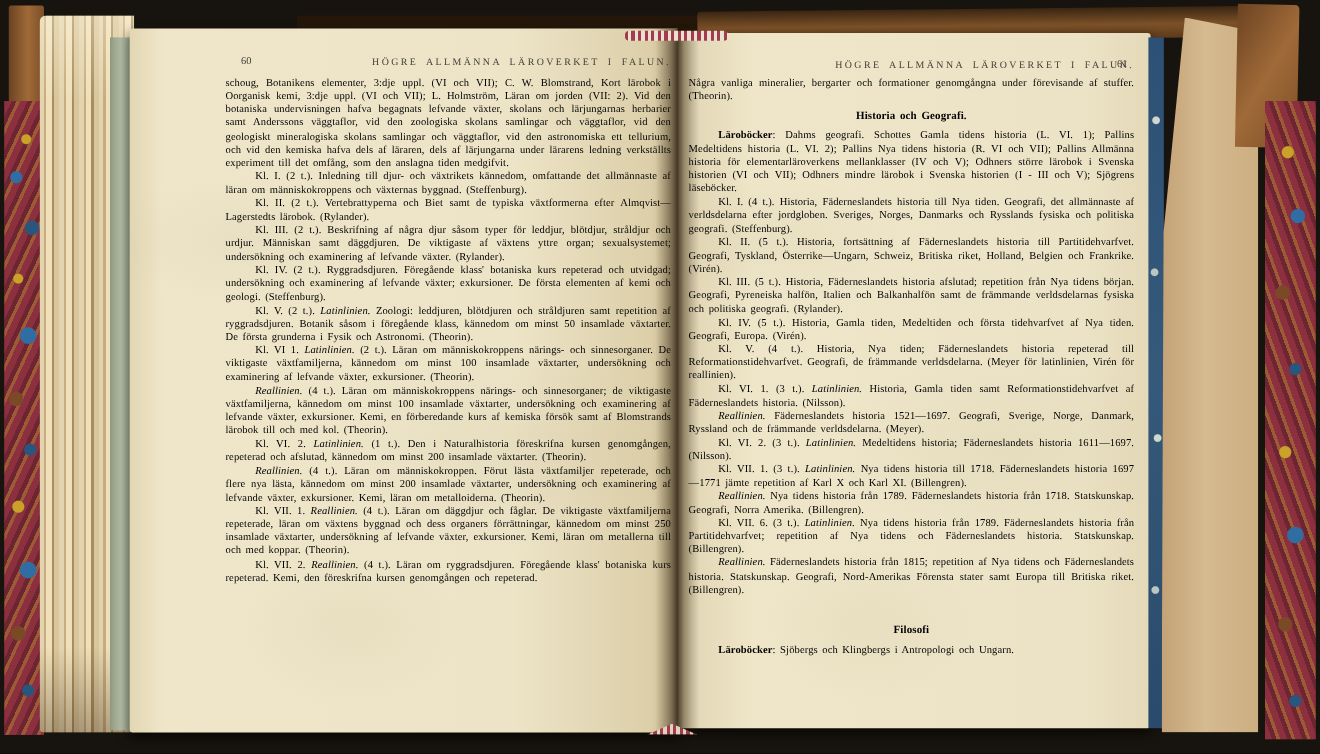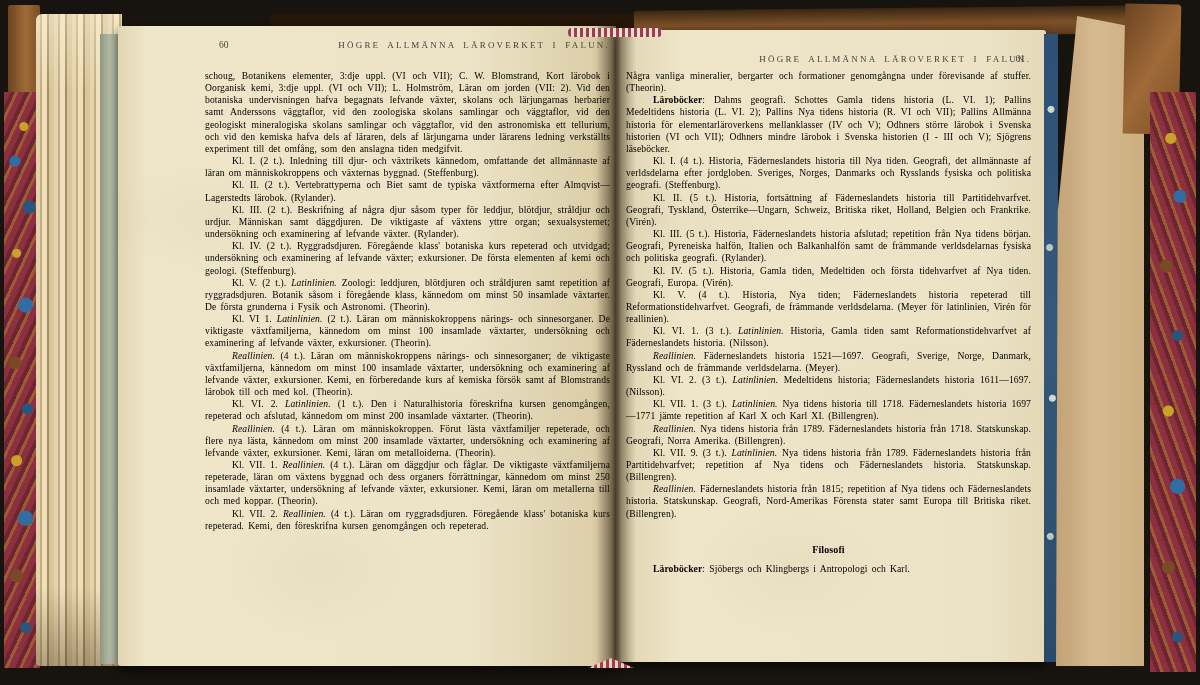--- a/index.html
+++ b/index.html
@@ -114,21 +114,21 @@
 
   <div class="abs cover-top-left"></div>
   <div class="abs cover-top-right"></div>
   <div class="abs leather-left-top"></div>
   <div class="abs board-left"></div>
   <div class="abs edges-left"></div>
   <div class="abs flyleaf-green"></div>
 
   <div class="abs page-left">
     <div class="abs mottle" style="left:0;top:0;width:498px;height:640px;"></div>
-    <div class="pg-header" style="left:87px;top:14px;">
+    <div class="pg-header" style="left:87px;top:25px;">
       <span class="pg-num" style="left:14px;">60</span>
       <span class="running-head">HÖGRE ALLMÄNNA LÄROVERKET I FALUN.</span>
     </div>
     <div class="body-text" style="left:87px;top:44px;">
         <p class=""><span>schoug, Botanikens elementer, 3:dje uppl. (VI och VII); C. W. Blomstrand, Kort lärobok i Oorganisk kemi, 3:dje uppl. (VI och VII); L. Holmström, Läran om jorden (VII: 2).  Vid den botaniska undervisningen hafva begagnats lefvande växter, skolans och lärjungarnas herbarier samt Anderssons väggtaflor, vid den zoologiska skolans samlingar och väggtaflor, vid den geologiskt mineralogiska skolans samlingar och väggtaflor, vid den astronomiska ett tellurium, och vid den kemiska hafva dels af läraren, dels af lärjungarna under lärarens ledning verkställts experiment till det omfång, som den anslagna tiden medgifvit.</span></p>
         <p class=" indent"><span>Kl. I.  (2 t.).  Inledning till djur- och växtrikets kännedom, omfattande det allmännaste af läran om människokroppens och växternas byggnad.  (Steffenburg).</span></p>
         <p class=" indent"><span>Kl. II.  (2 t.).  Vertebrattyperna och Biet samt de typiska växtformerna efter Almqvist—Lagerstedts lärobok.  (Rylander).</span></p>
         <p class=" indent"><span>Kl. III.  (2 t.).  Beskrifning af några djur såsom typer för leddjur, blötdjur, stråldjur och urdjur.  Människan samt däggdjuren.  De viktigaste af växtens yttre organ; sexualsystemet; undersökning och examinering af lefvande växter.  (Rylander).</span></p>
         <p class=" indent"><span>Kl. IV.  (2 t.).  Ryggradsdjuren.  Föregående klass' botaniska kurs repeterad och utvidgad; undersökning och examinering af lefvande växter; exkursioner.  De första elementen af kemi och geologi.  (Steffenburg).</span></p>
         <p class=" indent"><span>Kl. V.  (2 t.).  </span><span class="it">Latinlinien.</span><span>  Zoologi: leddjuren, blötdjuren och stråldjuren samt repetition af ryggradsdjuren.  Botanik såsom i föregående klass, kännedom om minst 50 insamlade växtarter.  De första grunderna i Fysik och Astronomi.  (Theorin).</span></p>
@@ -142,35 +142,36 @@
   </div>
 
   <div class="abs page-right">
     <div class="abs mottle" style="left:0;top:0;width:430px;height:632px;"></div>
     <div class="pg-header" style="left:10px;top:24px;">
       <span class="running-head">HÖGRE ALLMÄNNA LÄROVERKET I FALUN.</span>
       <span class="pg-num" style="right:6px;">61</span>
     </div>
     <div class="body-text" style="left:10px;top:40px;">
         <p class=""><span>Några vanliga mineralier, bergarter och formationer genomgångna under förevisande af stuffer.  (Theorin).</span></p>
+        <p class="heading"><span class="bd">Historia och Geografi.</span></p>
         <p class=" indent"><span class="bd">Läroböcker</span><span>:  Dahms geografi.  Schottes Gamla tidens historia (L. VI. 1); Pallins Medeltidens historia (L. VI. 2); Pallins Nya tidens historia (R. VI och VII); Pallins Allmänna historia för elementarläroverkens mellanklasser (IV och V); Odhners större lärobok i Svenska historien (VI och VII); Odhners mindre lärobok i Svenska historien (I - III och V); Sjögrens läseböcker.</span></p>
         <p class=" indent"><span>Kl. I.  (4 t.).  Historia, Fäderneslandets historia till Nya tiden.  Geografi, det allmännaste af verldsdelarna efter jordgloben.  Sveriges, Norges, Danmarks och Rysslands fysiska och politiska geografi.  (Steffenburg).</span></p>
         <p class=" indent"><span>Kl. II.  (5 t.).  Historia, fortsättning af Fäderneslandets historia till Partitidehvarfvet.  Geografi, Tyskland, Österrike—Ungarn, Schweiz, Britiska riket, Holland, Belgien och Frankrike.  (Virén).</span></p>
         <p class=" indent"><span>Kl. III.  (5 t.).  Historia, Fäderneslandets historia afslutad; repetition från Nya tidens början.  Geografi, Pyreneiska halfön, Italien och Balkanhalfön samt de främmande verldsdelarnas fysiska och politiska geografi.  (Rylander).</span></p>
         <p class=" indent"><span>Kl. IV.  (5 t.).  Historia, Gamla tiden, Medeltiden och första tidehvarfvet af Nya tiden.  Geografi, Europa.  (Virén).</span></p>
         <p class=" indent"><span>Kl. V.  (4 t.).  Historia, Nya tiden; Fäderneslandets historia repeterad till Reformationstidehvarfvet.  Geografi, de främmande verldsdelarna.  (Meyer för latinlinien, Virén för reallinien).</span></p>
         <p class=" indent"><span>Kl. VI. 1.  (3 t.).  </span><span class="it">Latinlinien.</span><span>  Historia, Gamla tiden samt Reformationstidehvarfvet af Fäderneslandets historia.  (Nilsson).</span></p>
         <p class=" indent"><span class="it">Reallinien.</span><span>  Fäderneslandets historia 1521—1697.  Geografi, Sverige, Norge, Danmark, Ryssland och de främmande verldsdelarna.  (Meyer).</span></p>
         <p class=" indent"><span>Kl. VI. 2.  (3 t.).  </span><span class="it">Latinlinien.</span><span>  Medeltidens historia; Fäderneslandets historia 1611—1697.  (Nilsson).</span></p>
         <p class=" indent"><span>Kl. VII. 1.  (3 t.).  </span><span class="it">Latinlinien.</span><span>  Nya tidens historia till 1718.  Fäderneslandets historia 1697—1771 jämte repetition af Karl X och Karl XI.  (Billengren).</span></p>
         <p class=" indent"><span class="it">Reallinien.</span><span>  Nya tidens historia från 1789.  Fäderneslandets historia från 1718. Statskunskap.  Geografi, Norra Amerika.  (Billengren).</span></p>
-        <p class=" indent"><span>Kl. VII. 9.  (3 t.).  </span><span class="it">Latinlinien.</span><span>  Nya tidens historia från 1789.  Fäderneslandets historia från Partitidehvarfvet; repetition af Nya tidens och Fäderneslandets historia. Statskunskap.  (Billengren).</span></p>
+        <p class=" indent"><span>Kl. VII. 6.  (3 t.).  </span><span class="it">Latinlinien.</span><span>  Nya tidens historia från 1789.  Fäderneslandets historia från Partitidehvarfvet; repetition af Nya tidens och Fäderneslandets historia. Statskunskap.  (Billengren).</span></p>
         <p class=" indent"><span class="it">Reallinien.</span><span>  Fäderneslandets historia från 1815; repetition af Nya tidens och Fäderneslandets historia.  Statskunskap.  Geografi, Nord-Amerikas Förensta stater samt Europa till Britiska riket.  (Billengren).</span></p>
         <p class="heading gap"><span class="bd">Filosofi</span></p>
-        <p class=" indent"><span class="bd">Läroböcker</span><span>:  Sjöbergs och Klingbergs i Antropologi och Karl.</span></p>
+        <p class=" indent"><span class="bd">Läroböcker</span><span>:  Sjöbergs och Klingbergs i Antropologi och Ungarn.</span></p>
       </div>
   </div>
 
   <div class="abs gutter"></div>
   <div class="abs headband-top"></div>
   <div class="abs headband-bottom"></div>
 
   <div class="abs edge-blue"></div>
   <div class="abs endpaper-tan"></div>
   <div class="abs leather-right"></div>

